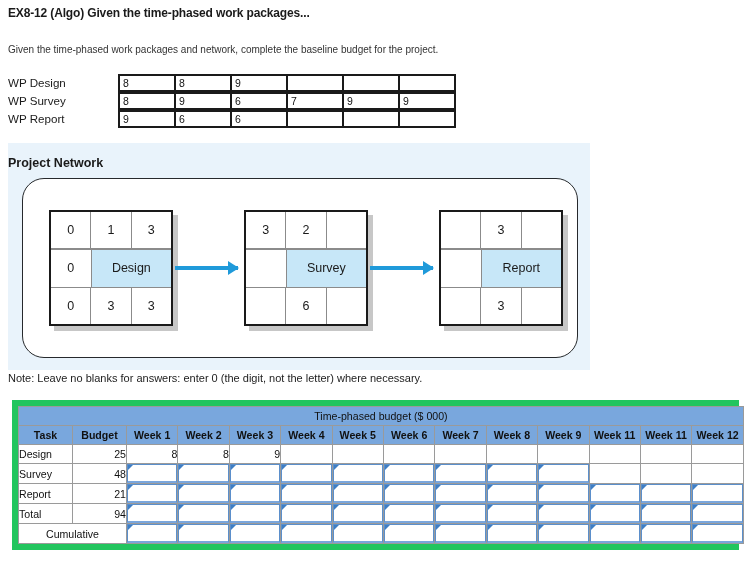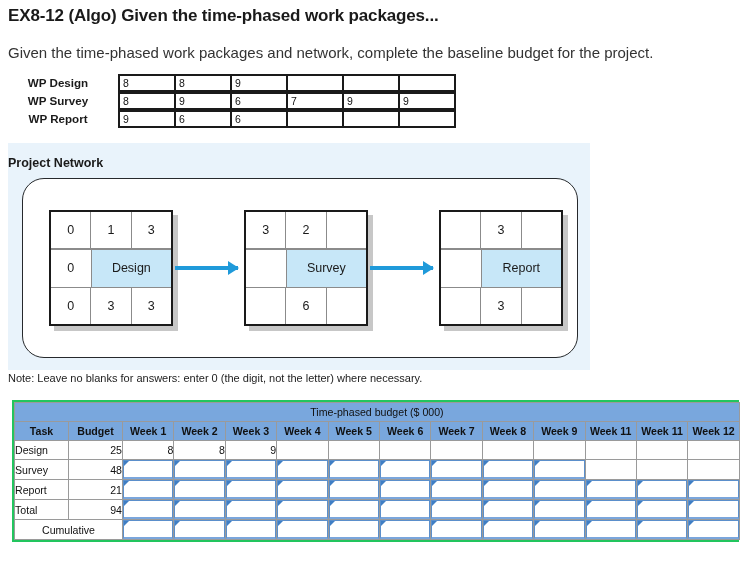--- a/index.html
+++ b/index.html
@@ -14,54 +14,54 @@
     width: 751px;
     height: 567px;
     overflow: hidden;
     background: #ffffff;
   }
 
   
   .title {
     position: absolute;
     left: 8px; top: 6px;
-    font-size: 17px;
+    font-size: 12px;
     font-weight: bold;
     letter-spacing: -0.15px;
     color: #1a1a1a;
     white-space: nowrap;
   }
 
   
   .intro {
     position: absolute;
     left: 8px; top: 44px;
-    font-size: 15px;
+    font-size: 10px;
     color: #333333;
     white-space: nowrap;
   }
 
   
   .wp-area {
     position: absolute;
     left: 8px; top: 74px;
     width: 470px;
   }
   .wp-row {
     display: flex;
     align-items: flex-start;
     height: 18px;
     margin-bottom: 0px;
   }
   .wp-label {
     width: 110px;
-    text-align: center;
+    text-align: left;
     padding-right: 10px;
     font-size: 11.6px;
-    font-weight: bold;
+    font-weight: normal;
     color: #1a1a1a;
     line-height: 18px;
     white-space: nowrap;
   }
   .wp-cells {
     display: flex;
     border-left: 2px solid #1a1a1a;
   }
   .wp-cell {
     width: 56px;
@@ -170,21 +170,21 @@
     font-size: 11px;
     color: #222222;
     white-space: nowrap;
   }
 
   
   .budget-wrap {
     position: absolute;
     left: 12px; top: 400px;
     width: 727px;
-    border: 2px solid #22c55e;
+    border: 6px solid #22c55e;
     background: #ffffff;
   }
   table.budget {
     border-collapse: collapse;
     width: 725px;
     table-layout: fixed;
   }
   table.budget th, table.budget td {
     border: 1px solid #9a9a9a;
     font-size: 10.6px;

